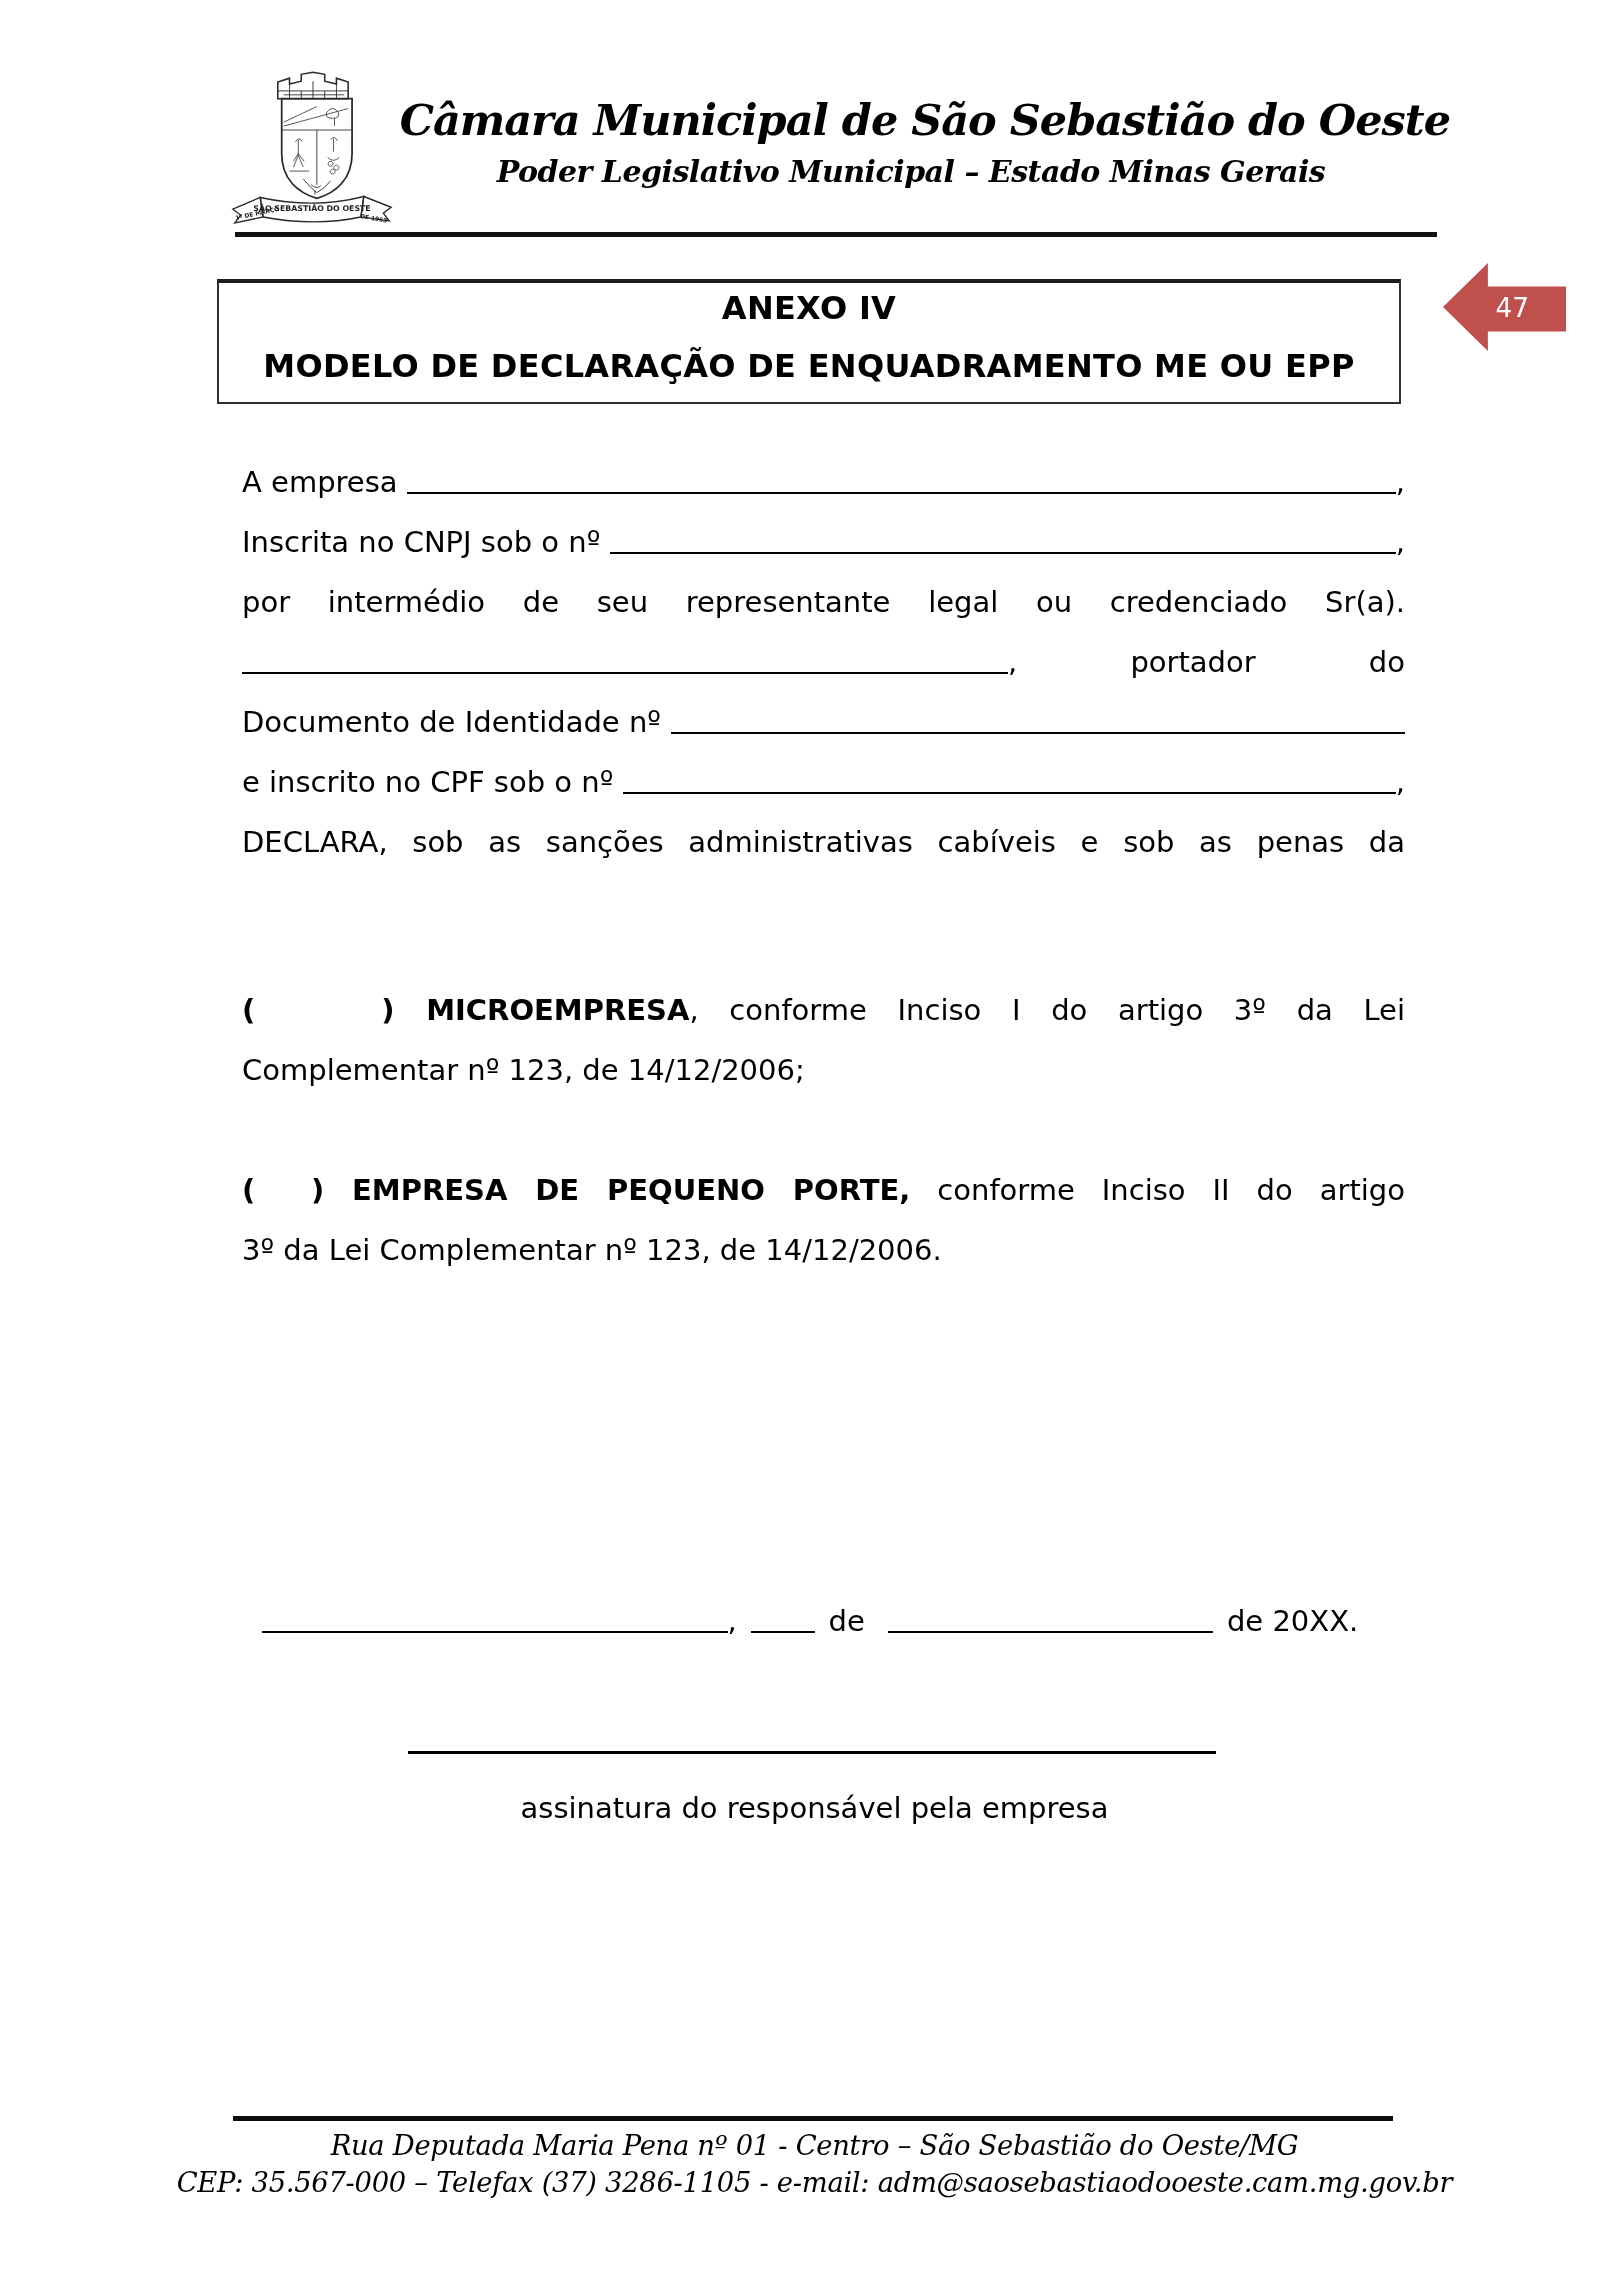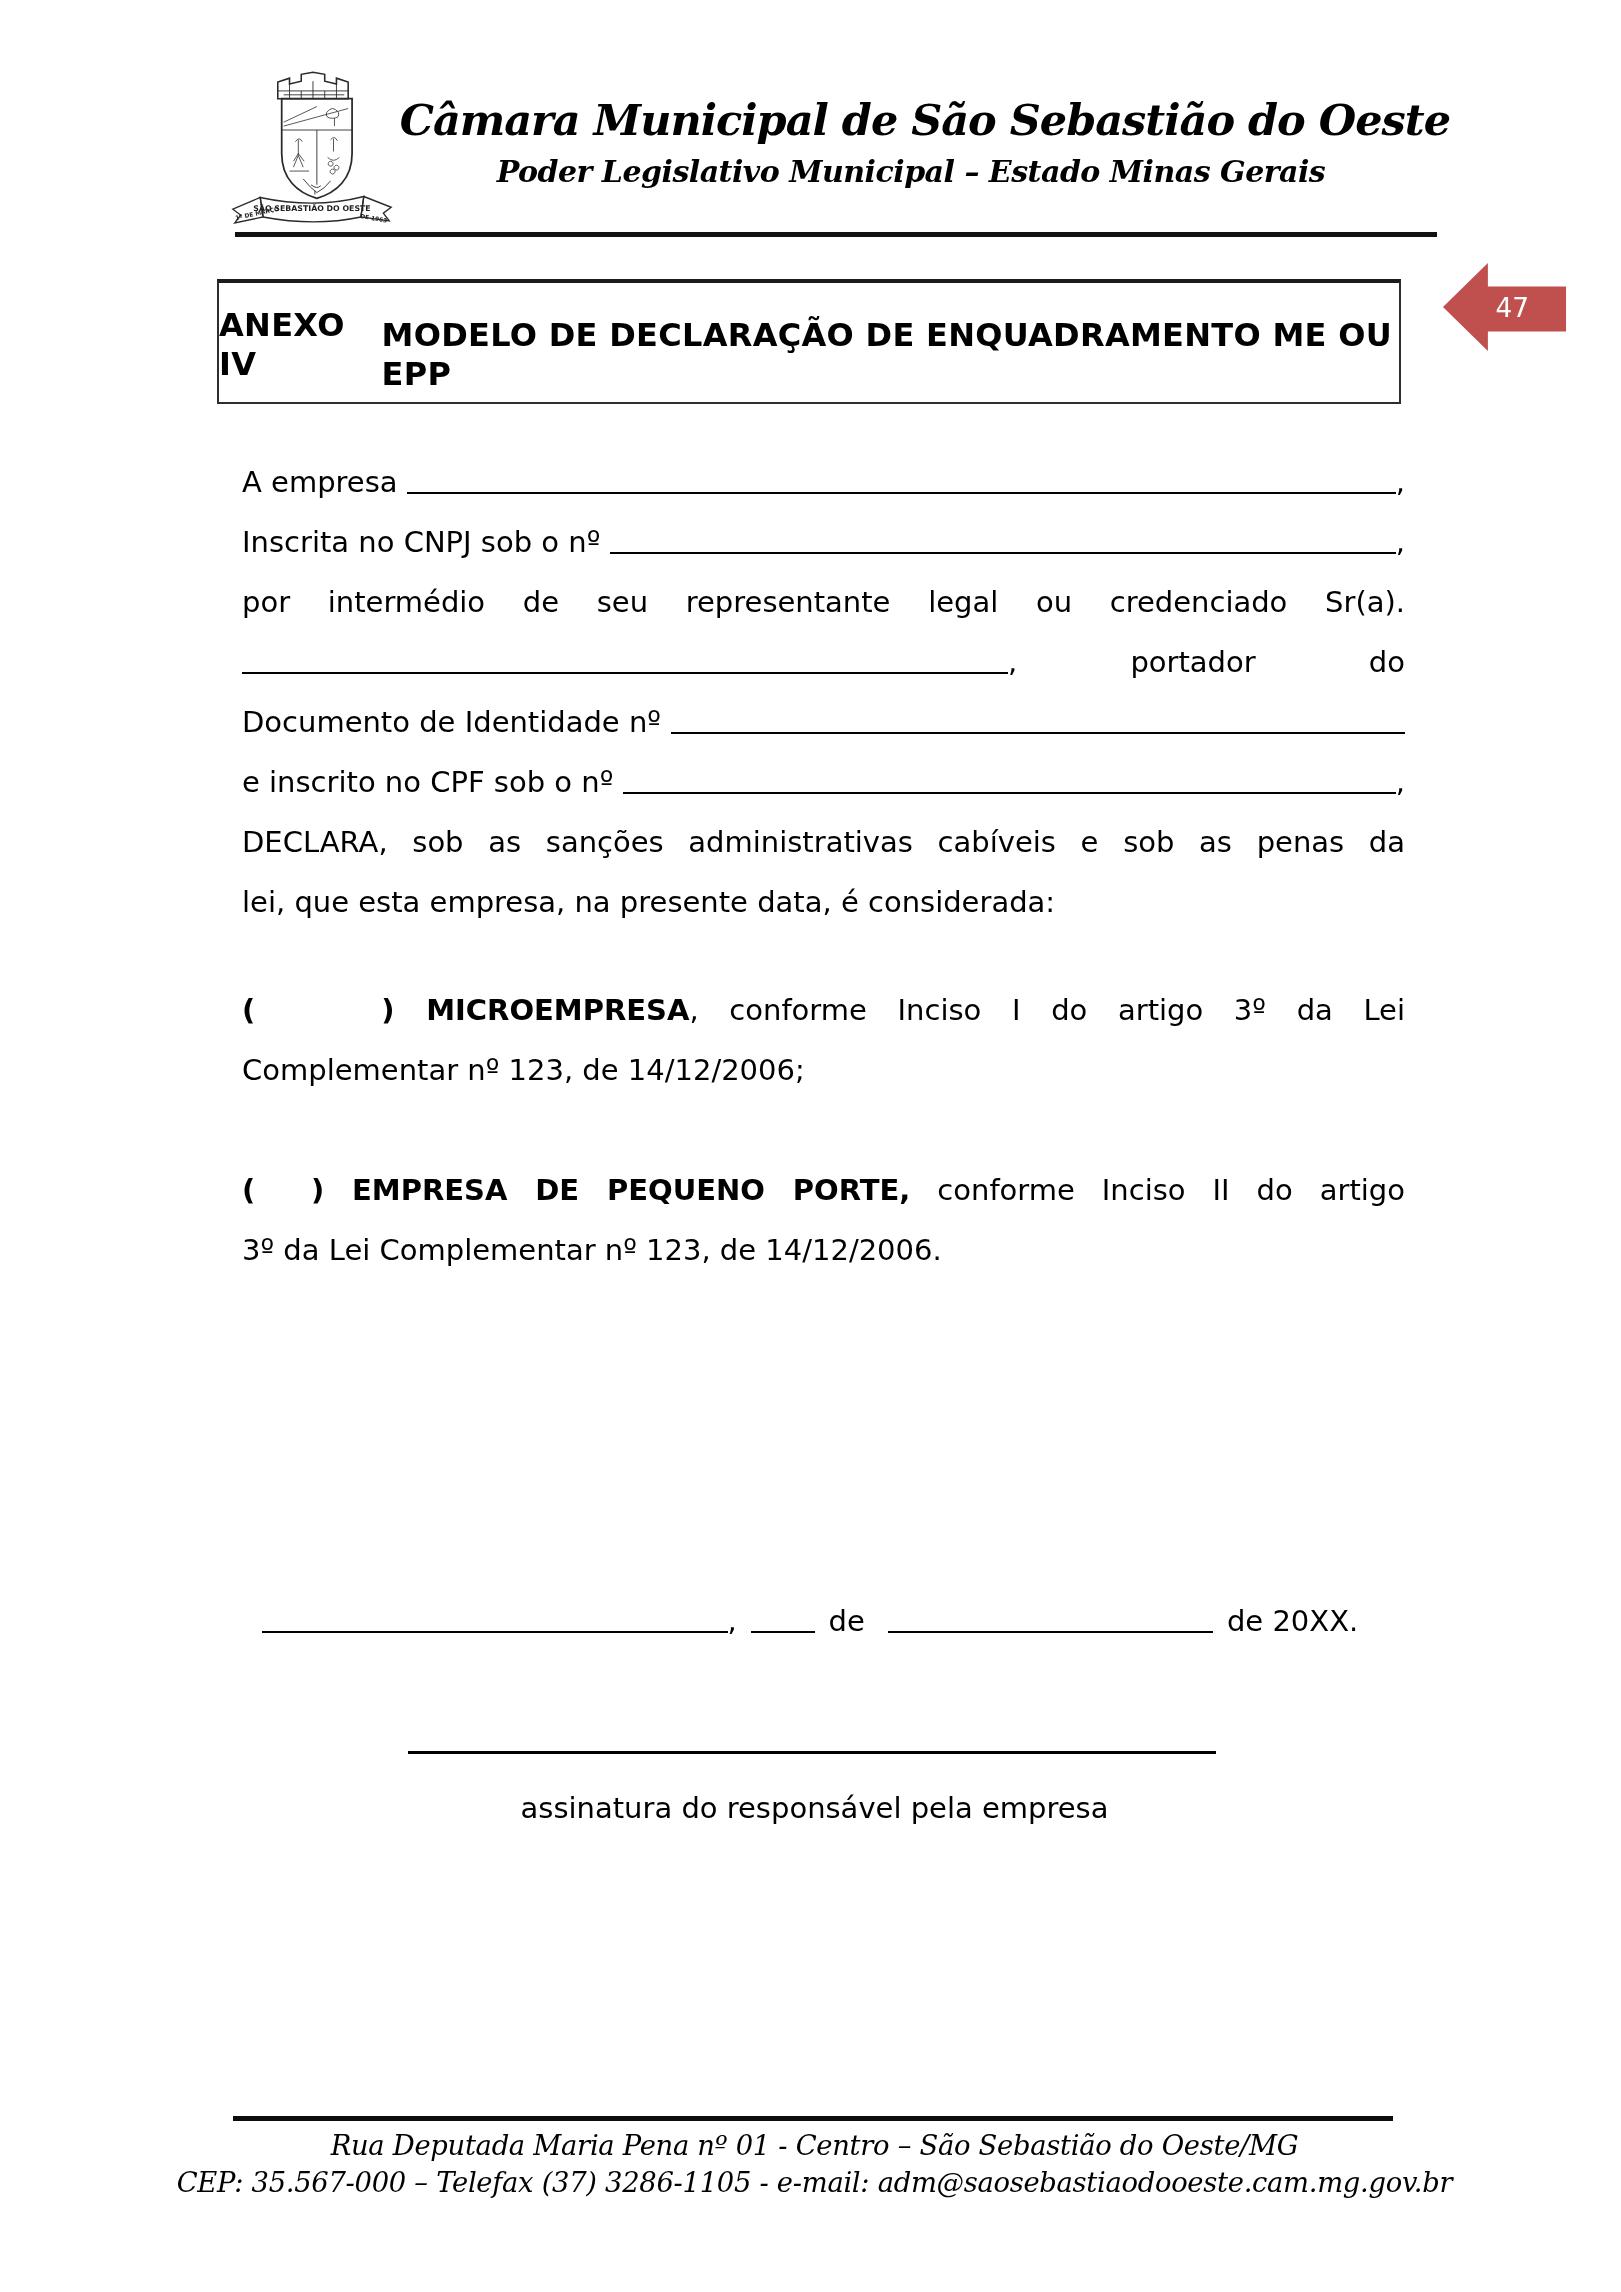--- a/index.html
+++ b/index.html
@@ -11,21 +11,21 @@
   .title-wrap{position:absolute;left:372px;top:94px;width:1078px;text-align:center;}
   .doc-title{font-family:"DejaVu Serif",serif;font-style:italic;font-weight:bold;
              font-size:43px;line-height:53px;letter-spacing:-1px;text-align:right;}
   .doc-subtitle{font-family:"DejaVu Serif",serif;font-style:italic;font-weight:bold;
              font-size:30px;line-height:39px;margin-top:4.9px;letter-spacing:-0.5px;}
   .header-rule{position:absolute;left:235px;top:232px;width:1202px;height:4.9px;background:#121212;}
 
   
   .annex-box{position:absolute;left:217px;top:279px;width:1184px;height:125px;box-sizing:border-box;
              border:2px solid #2e2e2e;border-top:4.9px solid #1c1c1c;background:#fff;
-             display:flex;flex-direction:row;align-items:center;padding-top:5.9px;}
+             display:flex;flex-direction:column;align-items:center;padding-top:5.9px;}
   .annex-line1,.annex-line2{font-weight:bold;font-size:32px;line-height:39px;letter-spacing:0.3px;}
   .annex-line2{margin-top:19.6px;}
 
   
   .page-tag{position:absolute;left:1441px;top:261px;width:127px;height:92px;}
   .page-tag text{font-family:"DejaVu Sans",sans-serif;font-size:27px;fill:#ffffff;}
 
   
   .block{position:absolute;left:242px;width:1163px;font-size:29px;line-height:60px;}
   .bline{display:flex;align-items:baseline;height:60px;white-space:nowrap;}
@@ -116,21 +116,20 @@
     <div class="bline">
       <span>Documento de Identidade nº</span>
       <span class="fill"></span>
     </div>
     <div class="bline">
       <span>e inscrito no CPF sob o nº</span>
       <span class="fill"></span>
       <span>,</span>
     </div>
     <div class="jline">DECLARA, sob as sanções administrativas cabíveis e sob as penas da</div>
-    <div class="pline">lei, que esta empresa, na presente data, é considerada:</div>
   </div>
 
   <div class="block" style="top:980px">
     <div class="jline">
       <span class="b">(&nbsp;&nbsp;&nbsp;&nbsp;) MICROEMPRESA</span><span>, conforme Inciso I do artigo 3º da Lei</span>
     </div>
     <div class="pline">Complementar nº 123, de 14/12/2006;</div>
   </div>
 
   <div class="block" style="top:1160px">

